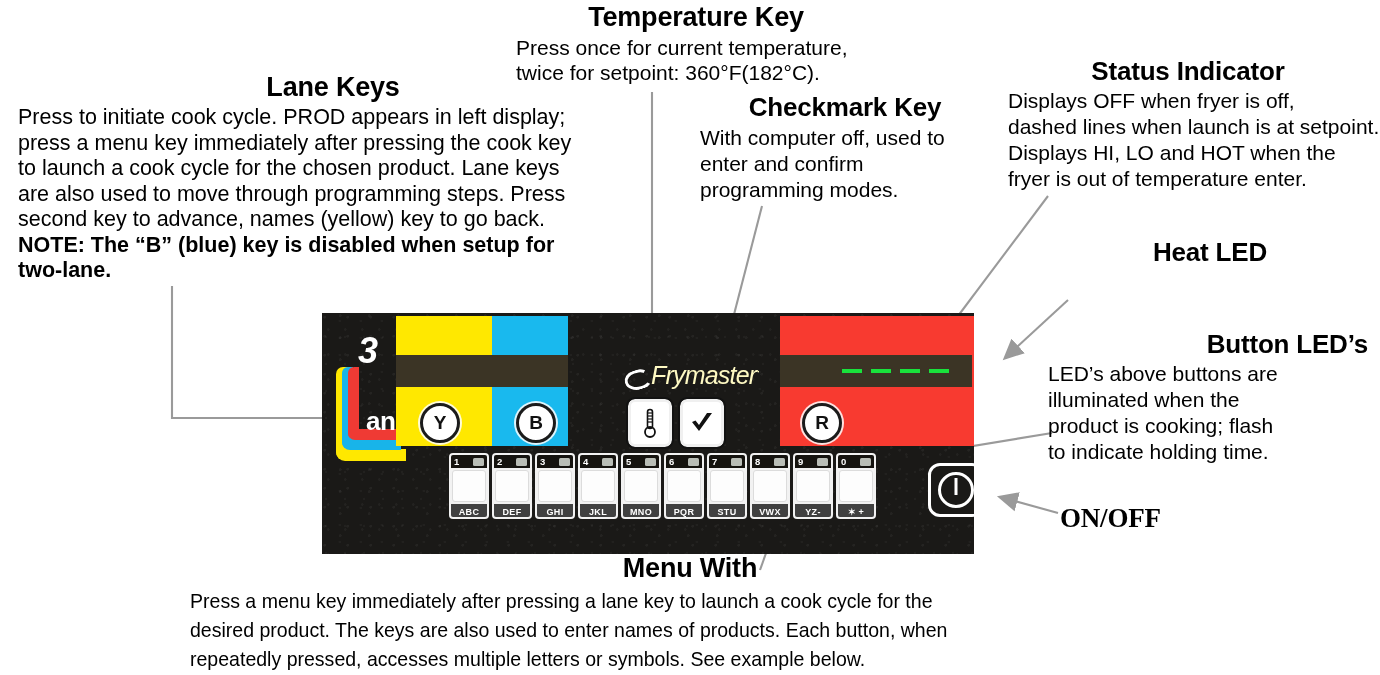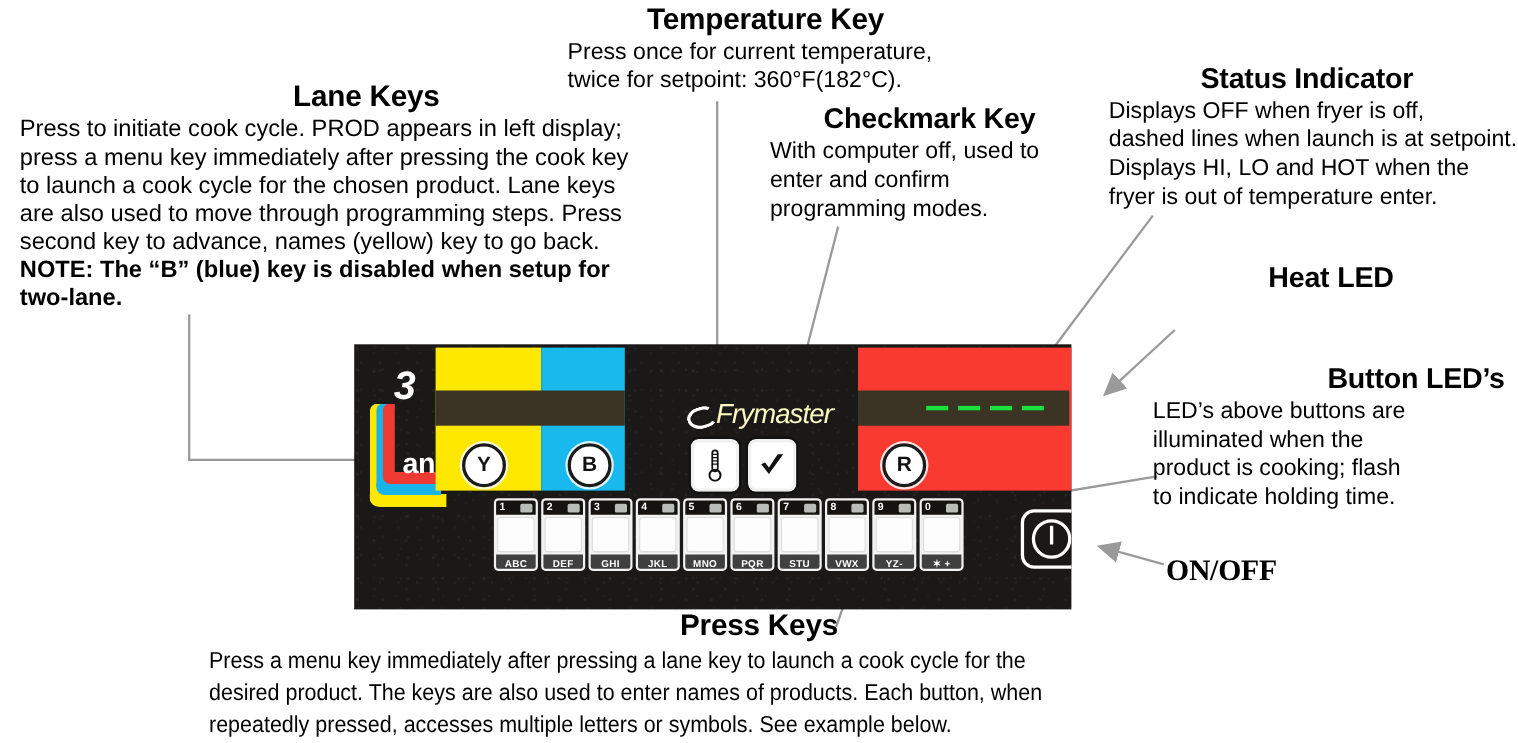--- a/index.html
+++ b/index.html
@@ -265,21 +265,21 @@
       <p>product is cooking; flash</p>
       <p>to indicate holding time.</p>
     </div>
   </div>
 
   <div class="callout" id="onoff-callout">
     <div class="head">ON/OFF</div>
   </div>
 
   <div class="callout" id="menu-keys-callout">
-    <div class="head">Press Keys</div>
+    <div class="head">Menu With</div>
     <div class="body">
       <p>Press a menu key immediately after pressing a lane key to launch a cook cycle for the</p>
       <p>desired product. The keys are also used to enter names of products. Each button, when</p>
       <p>repeatedly pressed, accesses multiple letters or symbols. See example below.</p>
     </div>
   </div>
 
   <div id="control-panel">
 
     <div id="lane-logo">

